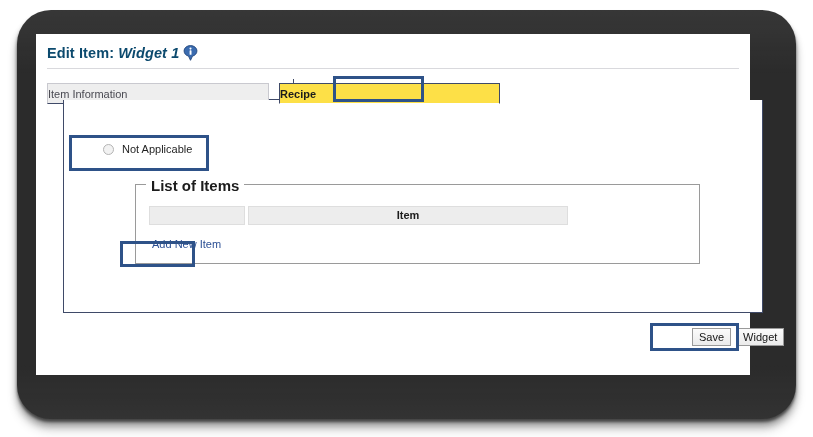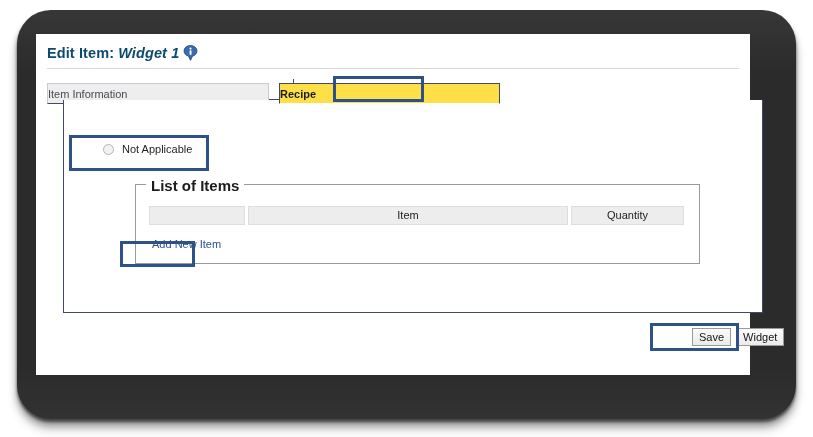--- a/index.html
+++ b/index.html
@@ -228,21 +228,21 @@
     display: flex;
     gap: 3px;
   }
   .th {
     background: #ededed;
     border: 1px solid #dedede;
     box-sizing: border-box;
     height: 19px;
     line-height: 17px;
     font-size: 11px;
-    font-weight: normal;
+    font-weight: bold;
     color: #1c1c1c;
     text-align: center;
   }
   .th-blank { width: 96px; }
   .th-item  { width: 320px; }
   .th-qty   { width: 113px; }
 
   
   .add-link {
     position: absolute;
@@ -318,21 +318,20 @@
           <span class="radio-label">Not Applicable</span>
         </div>
       </div>
 
       <div class="fieldset">
         <div class="legend">List of Items</div>
 
         <div class="tbl">
           <div class="th th-blank"></div>
           <div class="th th-item">Item</div>
-          <div class="th th-qty">Quantity</div>
         </div>
 
         <a class="add-link" href="#">Add New Item</a>
       </div>
 
     </div>
 
     <div class="actions">
       <button class="btn">Save</button>
       <button class="btn">Widget</button>

